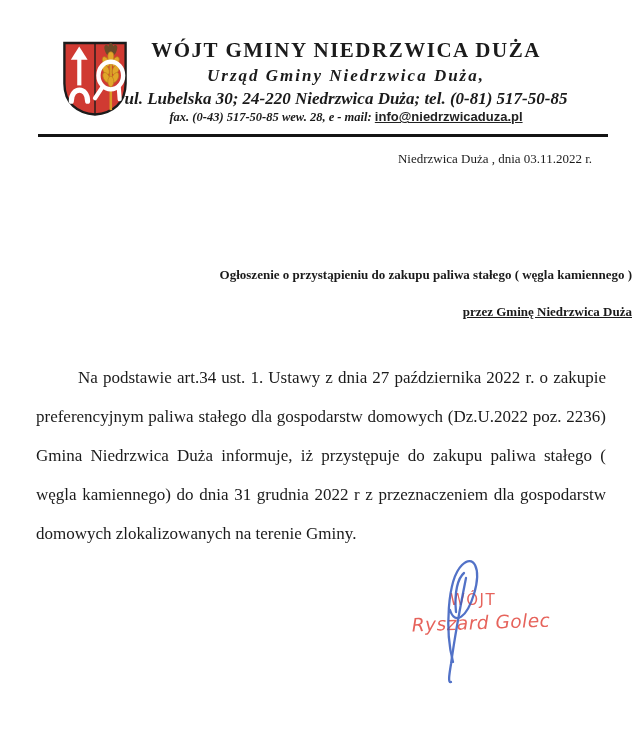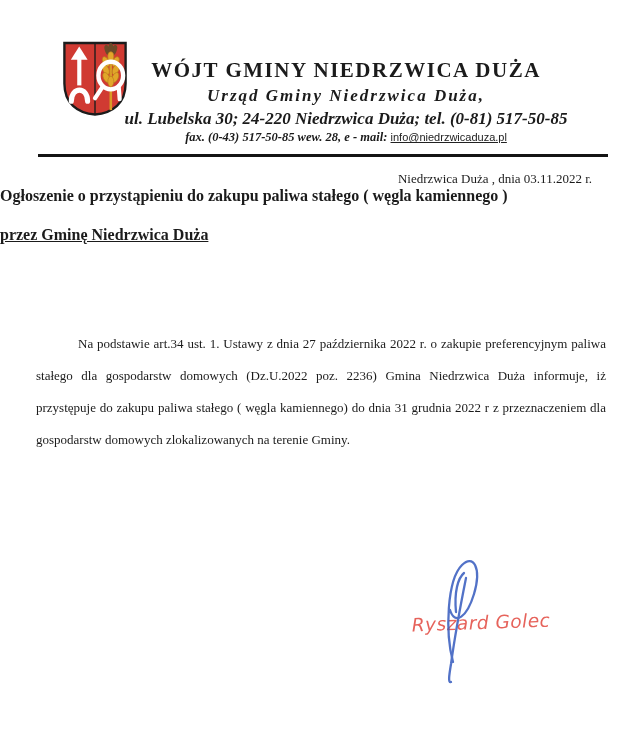--- a/index.html
+++ b/index.html
@@ -11,21 +11,21 @@
     background:#ffffff;
     font-family:"Liberation Serif","DejaVu Serif",serif;
     color:#1b1b1b;
     overflow:hidden;
   }
   
   .crest{
     position:absolute;left:61px;top:40px;width:68px;height:77px;
   }
   .header-text{
-    padding-top:58px;
+    padding-top:38px;
     margin-left:78px;
     margin-right:18px;
     text-align:center;
     line-height:1.15;
   }
   .org-title{
     font-size:21px;font-weight:bold;letter-spacing:1.5px;
     margin:0;white-space:nowrap;
   }
   .org-subtitle{
@@ -34,47 +34,48 @@
   }
   .org-address{
     margin-top:3px;
     font-style:italic;font-size:17px;font-weight:bold;
   }
   .org-fax{
     margin-top:2px;
     font-style:italic;font-size:12.5px;font-weight:bold;
   }
   .email-link{
-    font-style:normal;font-size:11px;font-weight:normal;
+    font-style:normal;font-size:13px;font-weight:bold;
     color:#222;text-decoration:underline;cursor:pointer;
     font-family:"Liberation Sans","DejaVu Sans",sans-serif;
   }
   .rule{
     margin:9px 24px 0 38px;
     height:3px;background:#141414;
   }
   
   .date-line{
     margin-top:14px;
     padding-right:40px;
     text-align:right;
     font-size:13px;
   }
   
   .title-block{
-    text-align:left;
+    margin-top:100px;
+    text-align:right;
     font-weight:bold;
-    font-size:16px;
+    font-size:13px;
   }
   .title-line2{margin-top:21px;text-decoration:underline;}
   
   .body-par{
-    margin:84px 26px 0 36px;
-    font-size:13px;
-    line-height:32px;
+    margin:38px 26px 0 36px;
+    font-size:17px;
+    line-height:39px;
     text-align:justify;
     text-indent:42px;
   }
   
   .signature{
     position:absolute;left:393px;top:550px;width:180px;height:145px;
   }
   .stamp-role{
     position:absolute;left:0;top:41px;width:160px;
     text-align:center;
@@ -142,20 +143,21 @@
   <div class="date-line">Niedrzwica Duża , dnia 03.11.2022 r.</div>
 
   <div class="title-block">
     <div class="title-line1">Ogłoszenie o przystąpieniu do zakupu paliwa stałego ( węgla kamiennego )</div>
     <div class="title-line2">przez Gminę Niedrzwica Duża</div>
   </div>
 
   <p class="body-par">Na podstawie art.34 ust. 1. Ustawy z dnia 27 października 2022 r. o zakupie preferencyjnym paliwa stałego dla gospodarstw domowych (Dz.U.2022 poz. 2236) Gmina Niedrzwica Duża informuje, iż przystępuje do zakupu paliwa stałego ( węgla kamiennego) do dnia 31 grudnia 2022 r z przeznaczeniem dla gospodarstw domowych zlokalizowanych na terenie Gminy.</p>
 
   <div class="signature">
+    <div class="stamp-role">WÓJT</div>
     <div class="stamp-name">Ryszard Golec</div>
     <svg class="ink" width="180" height="145" viewBox="0 0 180 145" aria-hidden="true">
       <g fill="none" stroke="#3b5fc0" stroke-width="2.3" stroke-linecap="round" opacity="0.88">
         <path d="M60,112 C52,82 54,30 69,15 C80,4 89,17 81,44 C74,67 62,76 57,60"></path>
         <path d="M73,28 C67,58 61,92 58,114 C56,126 55,133 58,132"></path>
         <path d="M63,62 C61,42 65,28 71,23"></path>
       </g>
     </svg>
   </div>
 

